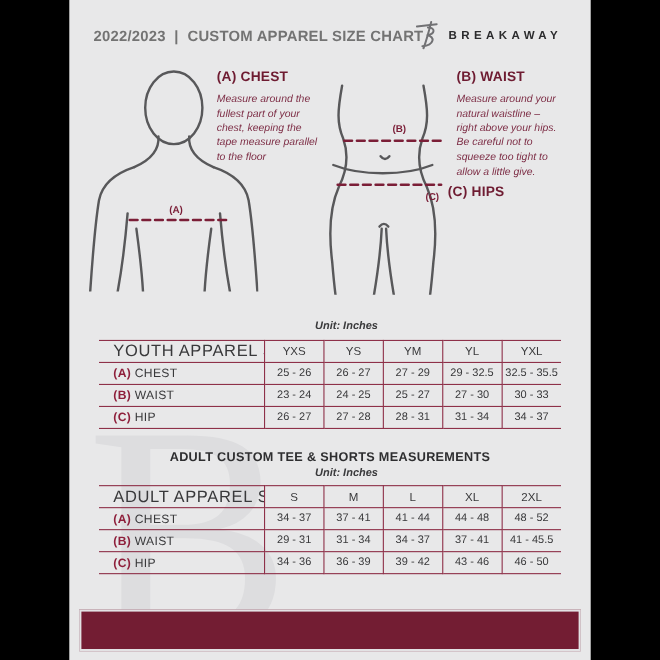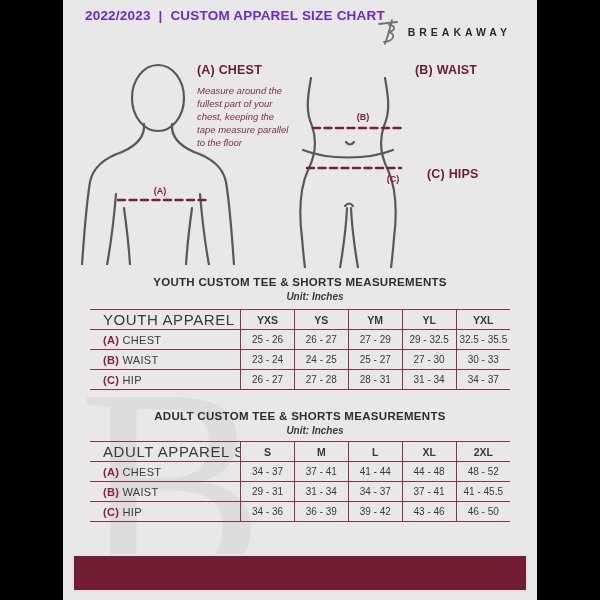--- a/index.html
+++ b/index.html
@@ -1,43 +1,43 @@
 <!DOCTYPE html>
 <html><head>
 <meta charset="utf-8">
 <style>
   html,body{margin:0;padding:0;}
   body{width:600px;height:600px;background:#000;position:relative;overflow:hidden;
        font-family:"Liberation Sans", sans-serif;}
   .page{position:absolute;left:63px;top:0;width:474px;height:600px;background:#e8e8e9;overflow:hidden;}
   .watermark{position:absolute;left:16px;top:346px;font:400 278px "Liberation Serif", serif;
              line-height:1;color:#dddddf;z-index:0;user-select:none;}
-  .hdr-title{position:absolute;left:22px;top:8px;font-size:13.5px;font-weight:700;
-             color:#6d28d9;letter-spacing:0.2px;white-space:pre;z-index:1;}
+  .hdr-title{position:absolute;left:22px;top:25px;font-size:13.5px;font-weight:700;
+             color:#737373;letter-spacing:0.2px;white-space:pre;z-index:1;}
   .brand{position:absolute;right:26px;top:19px;display:flex;align-items:center;gap:9px;z-index:1;}
   .brand-text{font-size:10.5px;font-weight:700;letter-spacing:4px;color:#2b2b2d;}
   .fig{position:absolute;z-index:1;}
   .fig path,.fig ellipse{fill:none;stroke:#58585a;stroke-width:2.2;stroke-linecap:round;}
   .fig .dash{stroke:#7b1e37;stroke-width:2.4;stroke-dasharray:7 4.5;}
   .fig text{font:700 9px "Liberation Sans", sans-serif;fill:#7b1e37;}
   .guide{position:absolute;z-index:1;}
   .guide-h{font-size:12.5px;font-weight:700;color:#6e1b31;letter-spacing:0.2px;margin:0 0 7px 0;}
   .guide-b{font-size:9.5px;font-style:italic;font-weight:500;line-height:1.38;
            color:#7e2f47;white-space:pre-line;margin:0;}
   .tbl-title{position:absolute;left:0;width:100%;text-align:center;font-size:11.5px;
              font-weight:700;color:#2e2e30;letter-spacing:0.3px;z-index:1;}
   .tbl-unit{position:absolute;left:15px;width:100%;text-align:center;font-size:10px;
             font-style:italic;font-weight:600;color:#3a3a3c;z-index:1;}
   .size-table{position:absolute;left:27px;width:420px;border-collapse:collapse;
               table-layout:fixed;z-index:1;}
   .size-table th,.size-table td{border:1.3px solid #8e3049;height:19px;font-size:10px;
               color:#39393b;text-align:center;padding:0;white-space:nowrap;overflow:hidden;}
   .size-table th:first-child,.size-table td:first-child{width:137px;text-align:left;padding-left:13px;}
   .size-table th:first-child{font-weight:400;letter-spacing:0.6px;font-size:15px;}
-  .size-table th{font-weight:700;font-size:10.5px;}
+  .size-table th{font-weight:400;font-size:10.5px;}
   .size-table td:first-child{font-size:11px;font-weight:500;letter-spacing:0.3px;}
   .size-table th:first-child,.size-table td:first-child{border-left:none;}
   .size-table th:last-child,.size-table td:last-child{border-right:none;}
   .prefix{color:#8e1f3b;font-weight:700;}
   .bottom-bar{position:absolute;left:9px;top:554px;width:456px;height:38px;background:#731d33;
               border:2px solid #e3e2e4;box-sizing:border-box;z-index:2;}
 </style>
 </head>
 <body>
 
@@ -88,26 +88,31 @@
   <div class="guide" style="left:134px;top:63px;width:115px;">
     <p class="guide-h">(A) CHEST</p>
     <p class="guide-b">Measure around the
 fullest part of your
 chest, keeping the
 tape measure parallel
 to the floor</p>
   </div>
   <div class="guide" style="left:352px;top:63px;width:112px;">
     <p class="guide-h">(B) WAIST</p>
+    <p class="guide-b">Measure around your
+natural waistline –
+right above your hips.
+Be careful not to
+squeeze too tight to
+allow a little give.</p>
   </div>
-  <div class="guide" style="left:364px;top:167px;width:118px;">
+  <div class="guide" style="left:344px;top:167px;width:118px;">
     <p class="guide-h">(C) HIPS</p>
   </div>
 
-  <div class="tbl-title" style="top:276px;">YOUTH CUSTOM TEE &amp; SHORTS MEASUREMENTS</div>
   <div class="tbl-unit" style="top:291px;">Unit: Inches</div>
   <table class="size-table" style="top:309px;">
       <thead>
         <tr>
           <th>YOUTH APPAREL SIZE</th>
           <th>YXS</th>
           <th>YS</th>
           <th>YM</th>
           <th>YL</th>
           <th>YXL</th>

